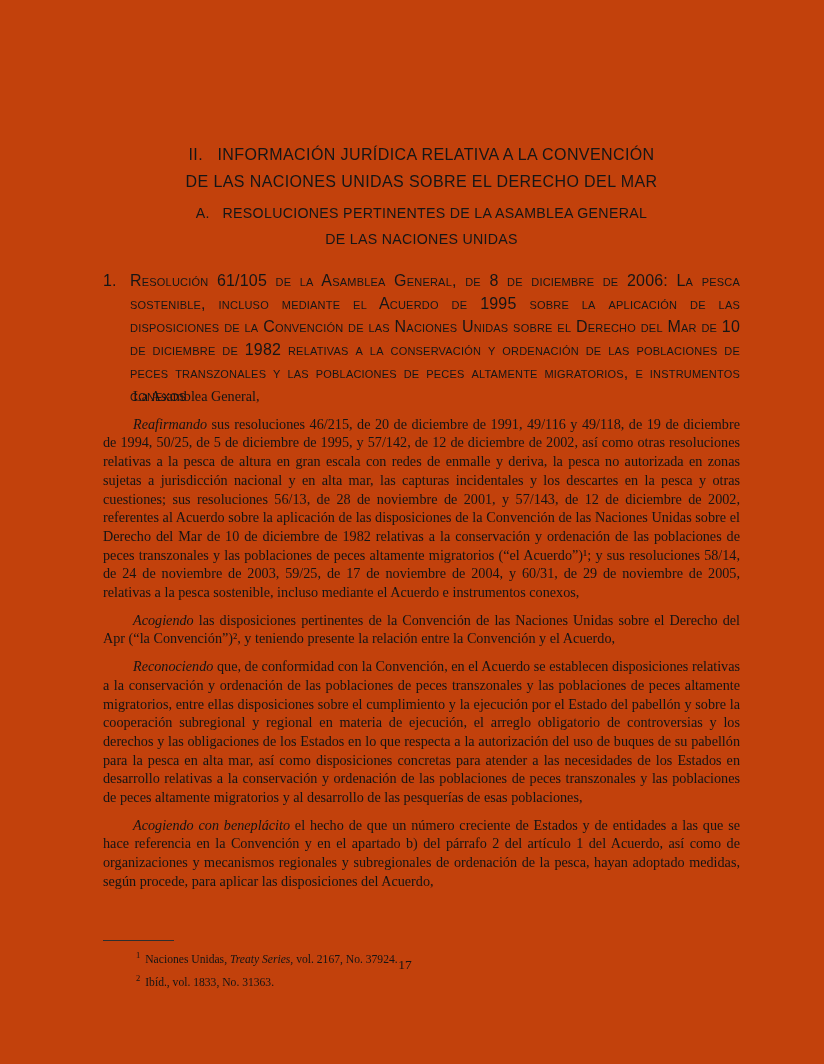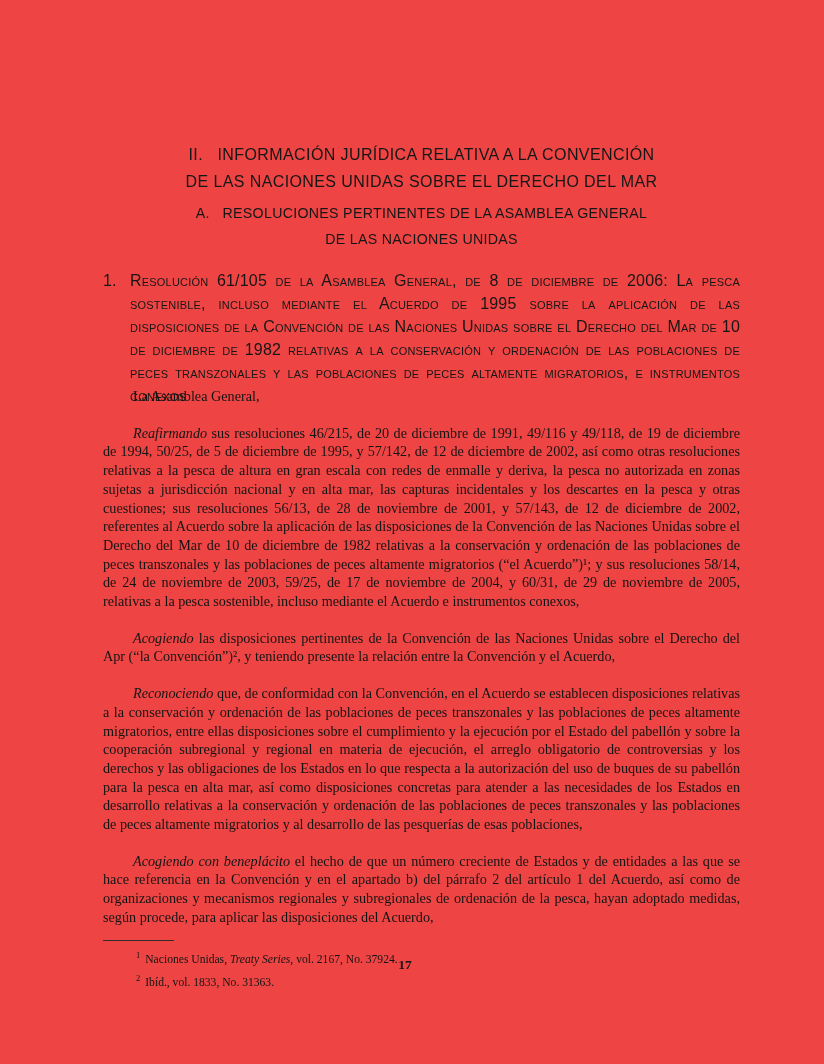--- a/index.html
+++ b/index.html
@@ -4,21 +4,21 @@
 <style>
   html, body {
     margin: 0;
     padding: 0;
     background: #ffffff;
   }
   .page {
     position: relative;
     width: 824px;
     height: 1064px;
-    background: #ef4444;
+    background: #c2410c;
     color: #1c1c1c;
     overflow: hidden;
     font-family: "Liberation Serif", serif;
   }
   .content-col {
     position: absolute;
     left: 103px;
     width: 637px;
   }
   
@@ -65,21 +65,21 @@
     font-size: 14.2px;
     line-height: 18.7px;
     text-align: justify;
     color: #141414;
   }
   .body-text p {
     margin: 0;
     text-indent: 30px;
   }
   .body-text p + p {
-    margin-top: 18px;
+    margin-top: 9px;
   }
   .lead {
     font-style: italic;
   }
   
   .footnotes {
     top: 940px;
     font-size: 11.6px;
     color: #141414;
   }
@@ -98,21 +98,20 @@
     margin-right: 5px;
   }
   .page-number {
     position: absolute;
     top: 957px;
     left: 0;
     width: 810px;
     text-align: center;
     font-size: 13.5px;
     color: #141414;
-    font-weight: bold;
   }
 </style>
 </head>
 <body>
 
 <div class="page">
 
   <div class="content-col doc-title">
     <div>II.&nbsp;&nbsp; INFORMACIÓN JURÍDICA RELATIVA A LA CONVENCIÓN</div>
     <div>DE LAS NACIONES UNIDAS SOBRE EL DERECHO DEL MAR</div>

